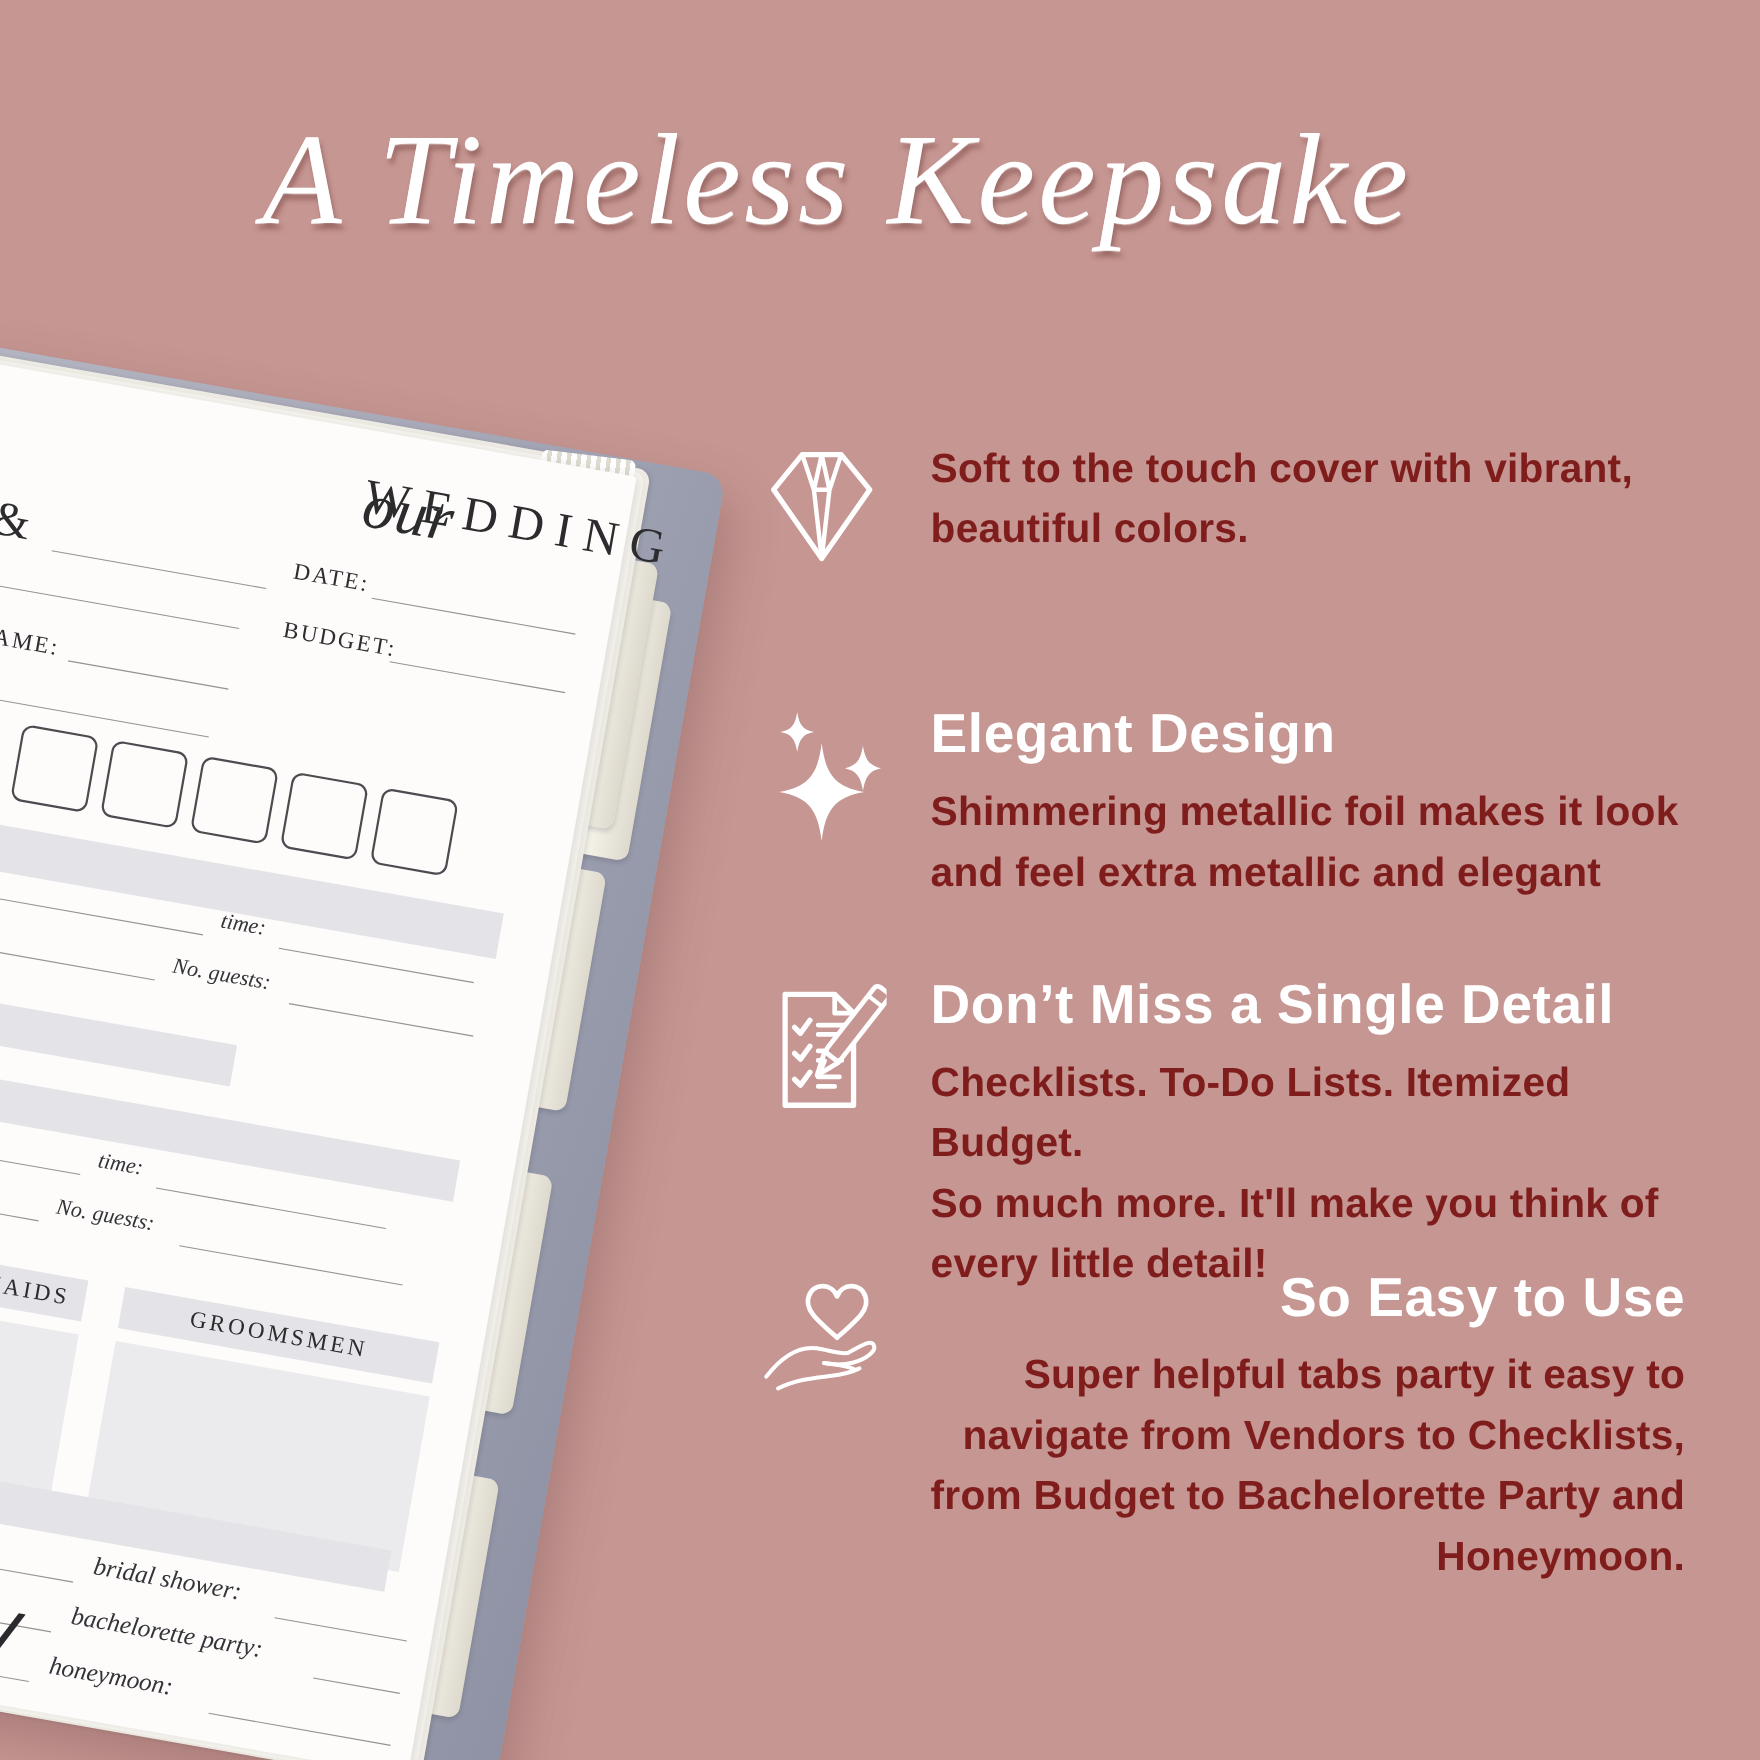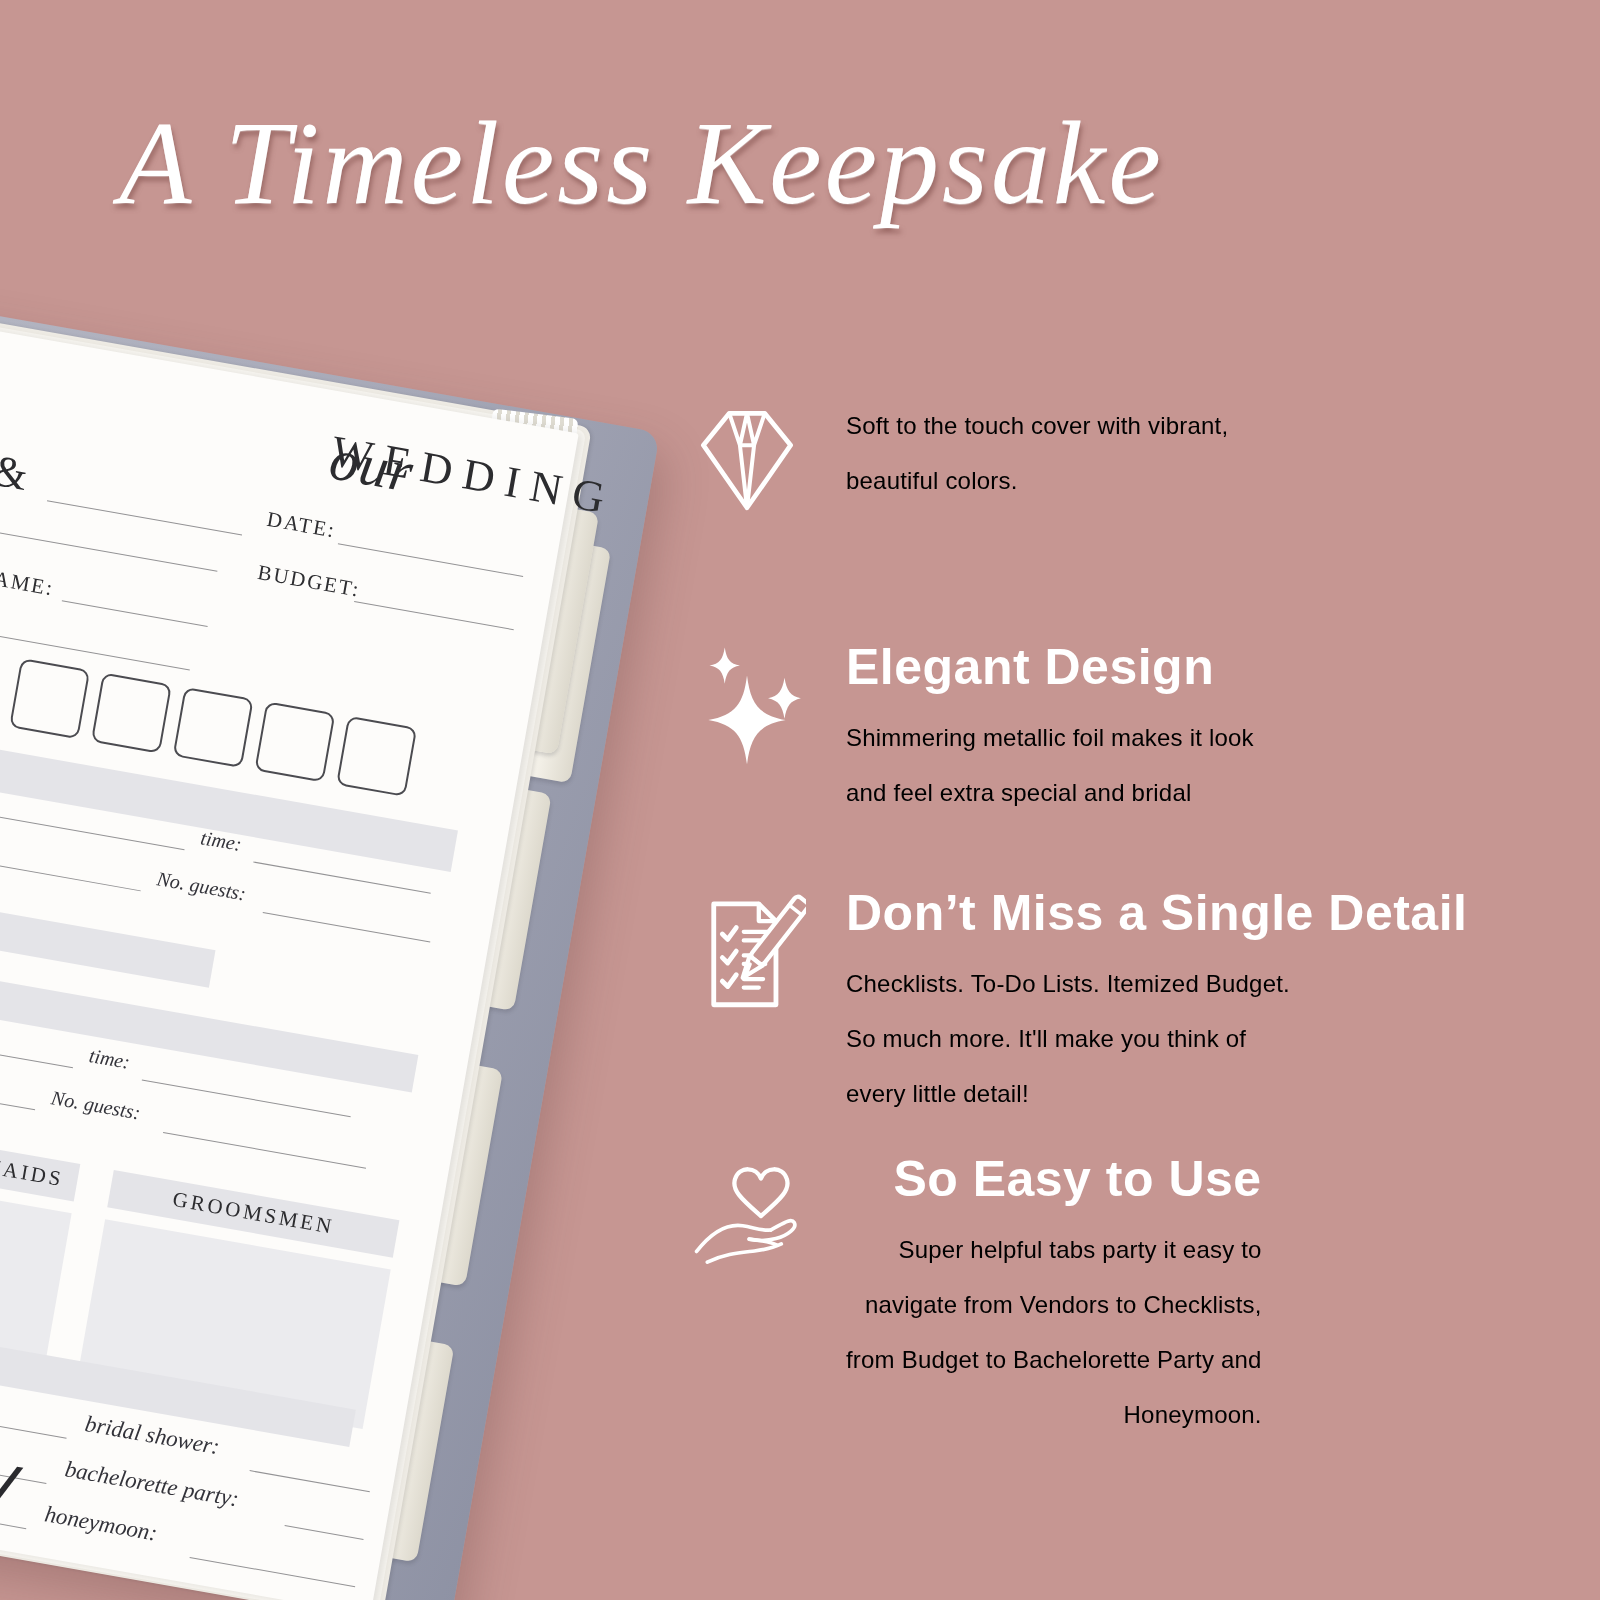--- a/index.html
+++ b/index.html
@@ -4,21 +4,21 @@
 <style>
   html,body{margin:0;padding:0;}
   body{
     width:1600px;height:1600px;overflow:hidden;position:relative;
     background:#c69692;
     font-family:"Liberation Sans", sans-serif;
   }
 
   
   .headline{
-    position:absolute;top:96px;left:0;width:1283px;text-align:center;
+    position:absolute;top:96px;left:0;width:1283px;text-align:right;
     font-family:"Liberation Serif", serif;font-style:italic;font-weight:400;
     font-size:118px;letter-spacing:3px;color:#ffffff;
     text-shadow:2px 5px 5px rgba(148,99,95,.85), 0 1px 0 rgba(255,255,255,.8);
     white-space:nowrap;
   }
 
   
   .book{
     position:absolute;left:-150px;top:305px;width:900px;height:1400px;
     transform:rotate(10deg);transform-origin:0 0;
@@ -94,21 +94,21 @@
   
   .features{position:absolute;left:688px;top:0;width:880px;}
   .feature{position:absolute;display:flex;align-items:flex-start;}
   .f-icon{width:118px;flex:0 0 118px;margin-right:40px;}
   .f-icon svg{display:block;}
   .f-title{
     font-size:50px;font-weight:bold;color:#ffffff;letter-spacing:0.5px;
     margin:0 0 14px 0;white-space:nowrap;
   }
   .f-body{
-    font-size:24px;font-weight:normal;color:#000000;line-height:55px;
+    font-size:37px;font-weight:bold;color:#7f1d1d;line-height:55px;
     white-space:pre-line;letter-spacing:0.2px;
   }
   .stroke{fill:none;stroke:#ffffff;stroke-linecap:round;stroke-linejoin:round;}
 </style>
 </head>
 <body>
 
 <div class="headline">A Timeless Keepsake</div>
 
 <div class="book">
@@ -228,21 +228,21 @@
     <div class="f-icon">
       <svg width="118" height="150" viewBox="0 0 100 128">
         <path fill="#ffffff" d="M50,32 C53,56 60,66 83,70 C60,74 53,84 50,108 C47,84 40,74 17,70 C40,66 47,56 50,32 Z"></path>
         <path fill="#ffffff" d="M31,8 C32.5,18 35.5,22 44,23.5 C35.5,25 32.5,29 31,39 C29.5,29 26.5,25 18,23.5 C26.5,22 29.5,18 31,8 Z"></path>
         <path fill="#ffffff" d="M82,34 C83.8,45 87,49.5 96,51.5 C87,53.5 83.8,58 82,69 C80.2,58 77,53.5 68,51.5 C77,49.5 80.2,45 82,34 Z"></path>
       </svg>
     </div>
     <div>
       <div class="f-title">Elegant Design</div>
       <div class="f-body">Shimmering metallic foil makes it look
-and feel extra special and bridal</div>
+and feel extra metallic and elegant</div>
     </div>
   </div>
 
   <div class="feature" style="left:0;top:884px;">
     <div class="f-icon">
       <svg width="118" height="130" viewBox="0 0 110 120">
         <path class="stroke" stroke-width="4.5" d="M24,18 L66,18 L82,34 L82,112 L24,112 Z"></path>
         <path class="stroke" stroke-width="4" d="M66,18 L66,34 L82,34"></path>
         <path class="stroke" stroke-width="4.5" d="M32,46 L37,51 L45,40"></path>
         <path class="stroke" stroke-width="4" d="M52,44 L76,44 M52,52 L76,52"></path>

